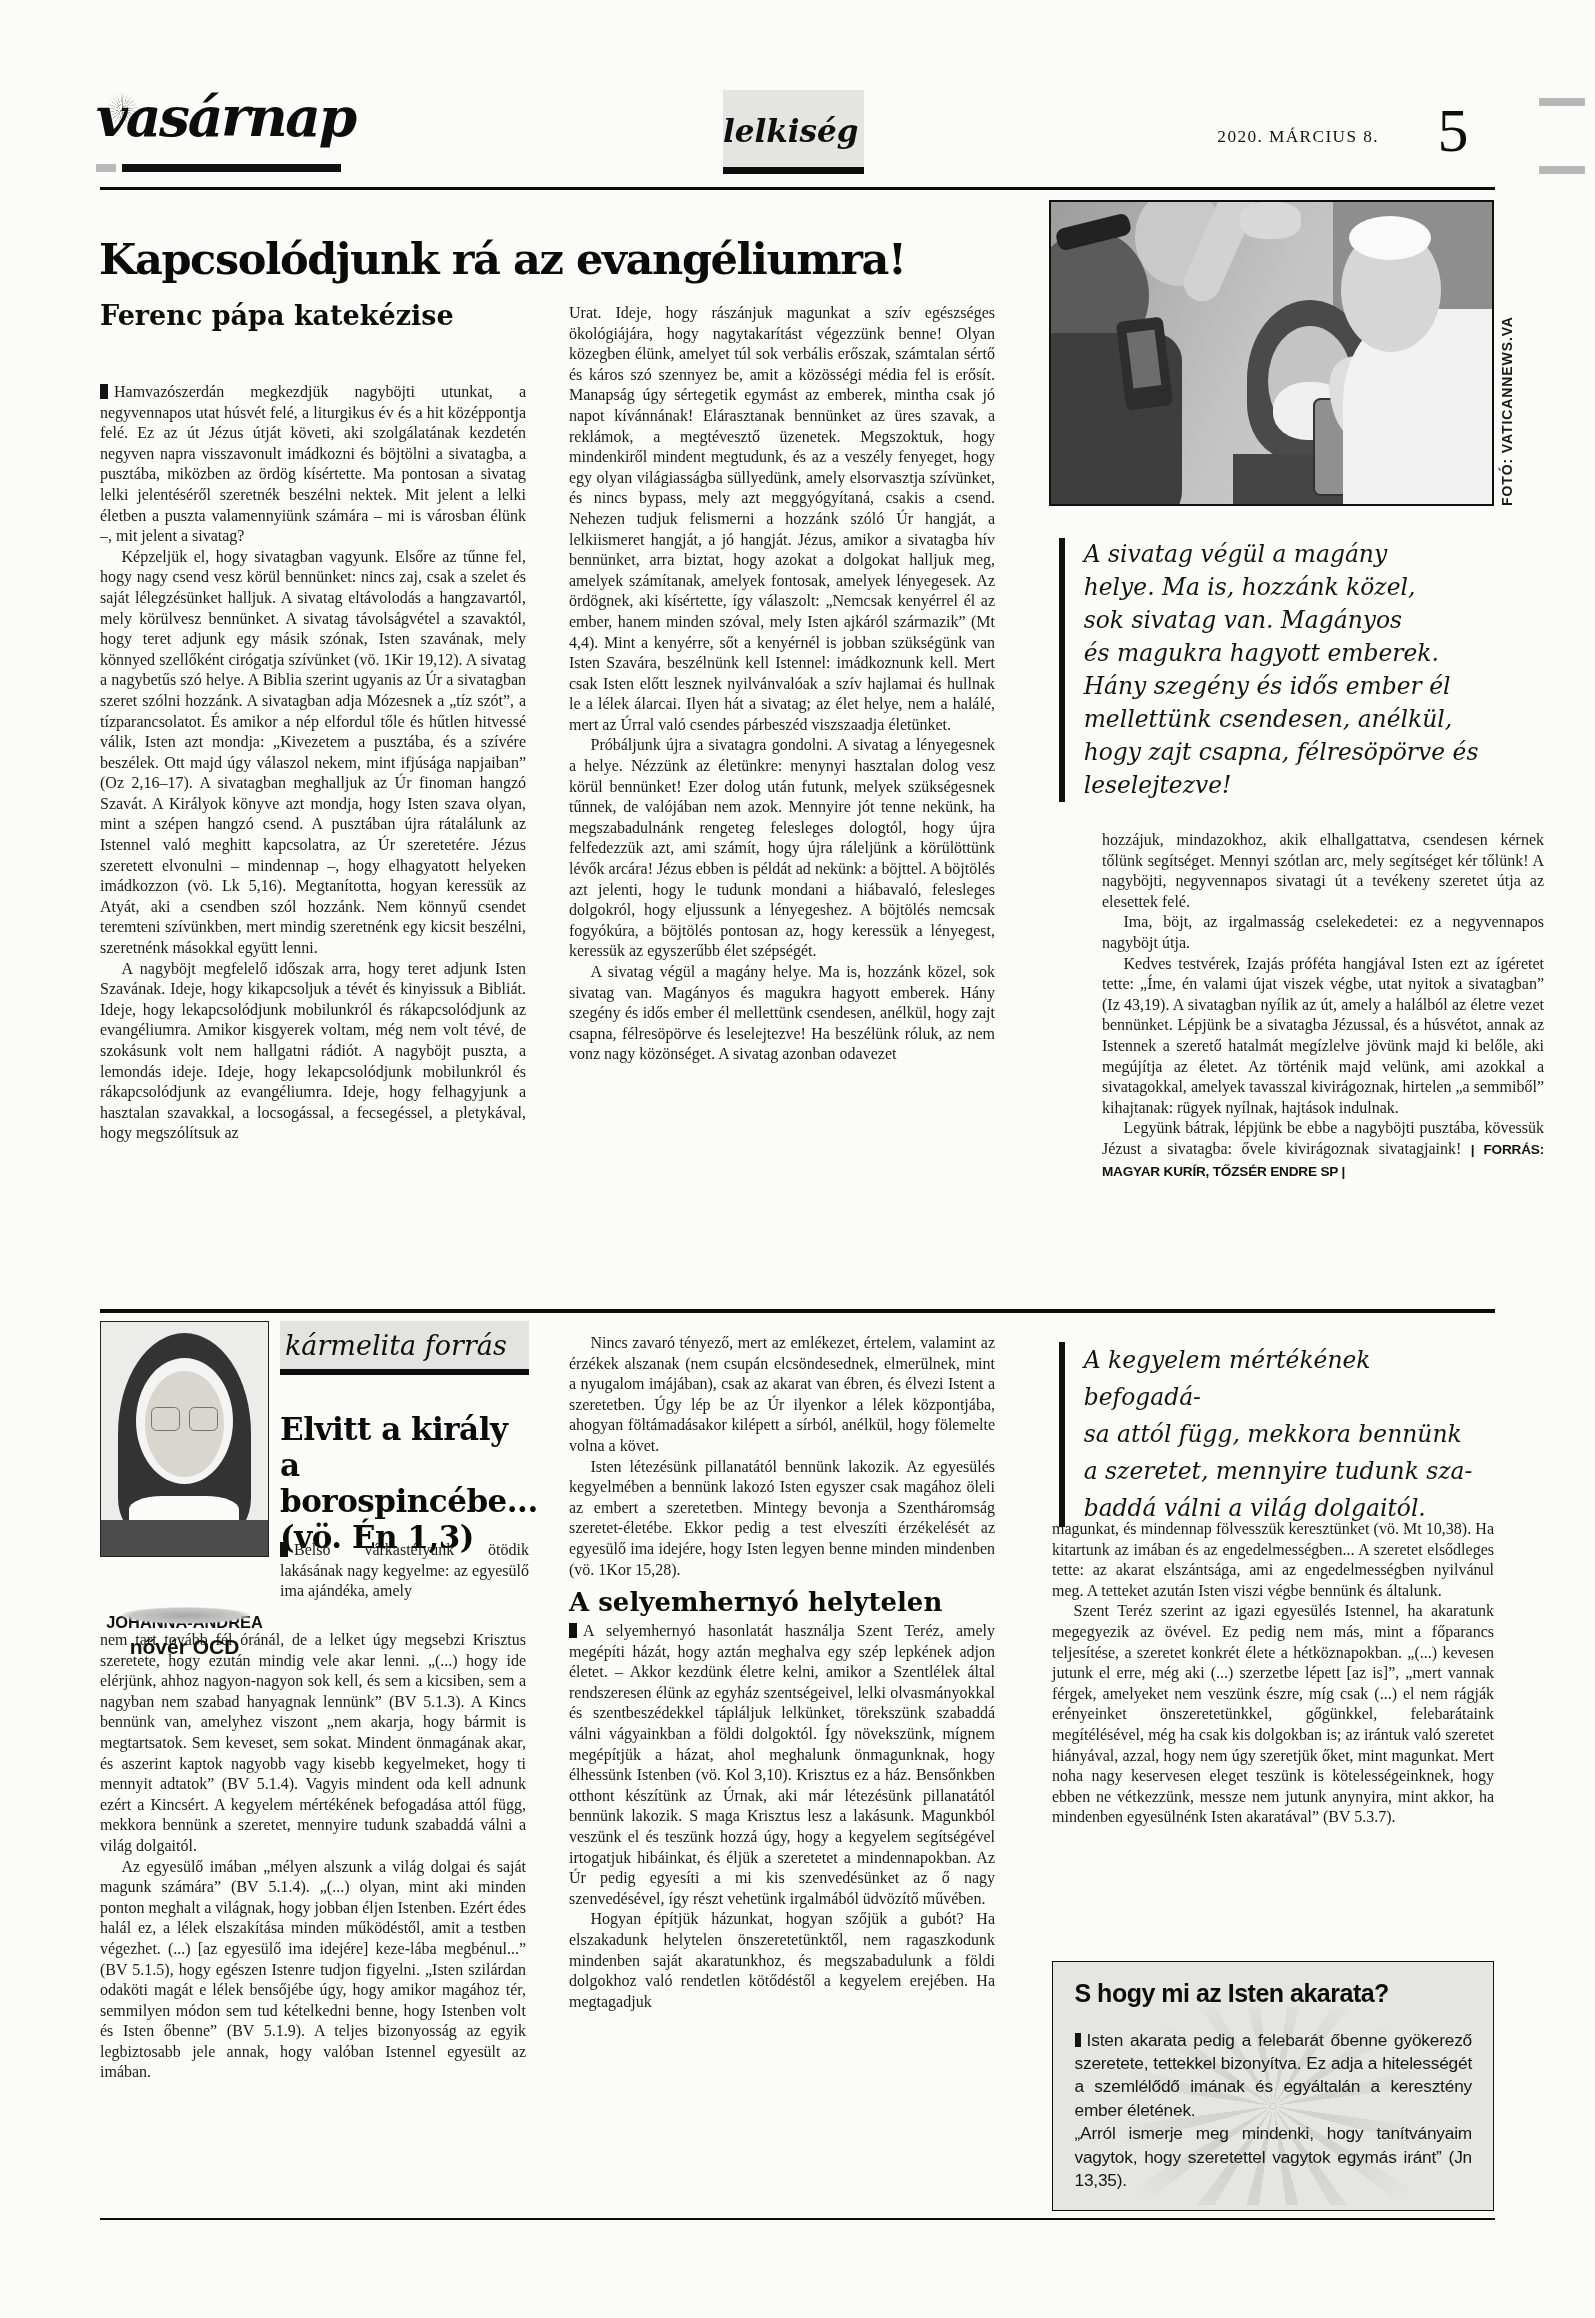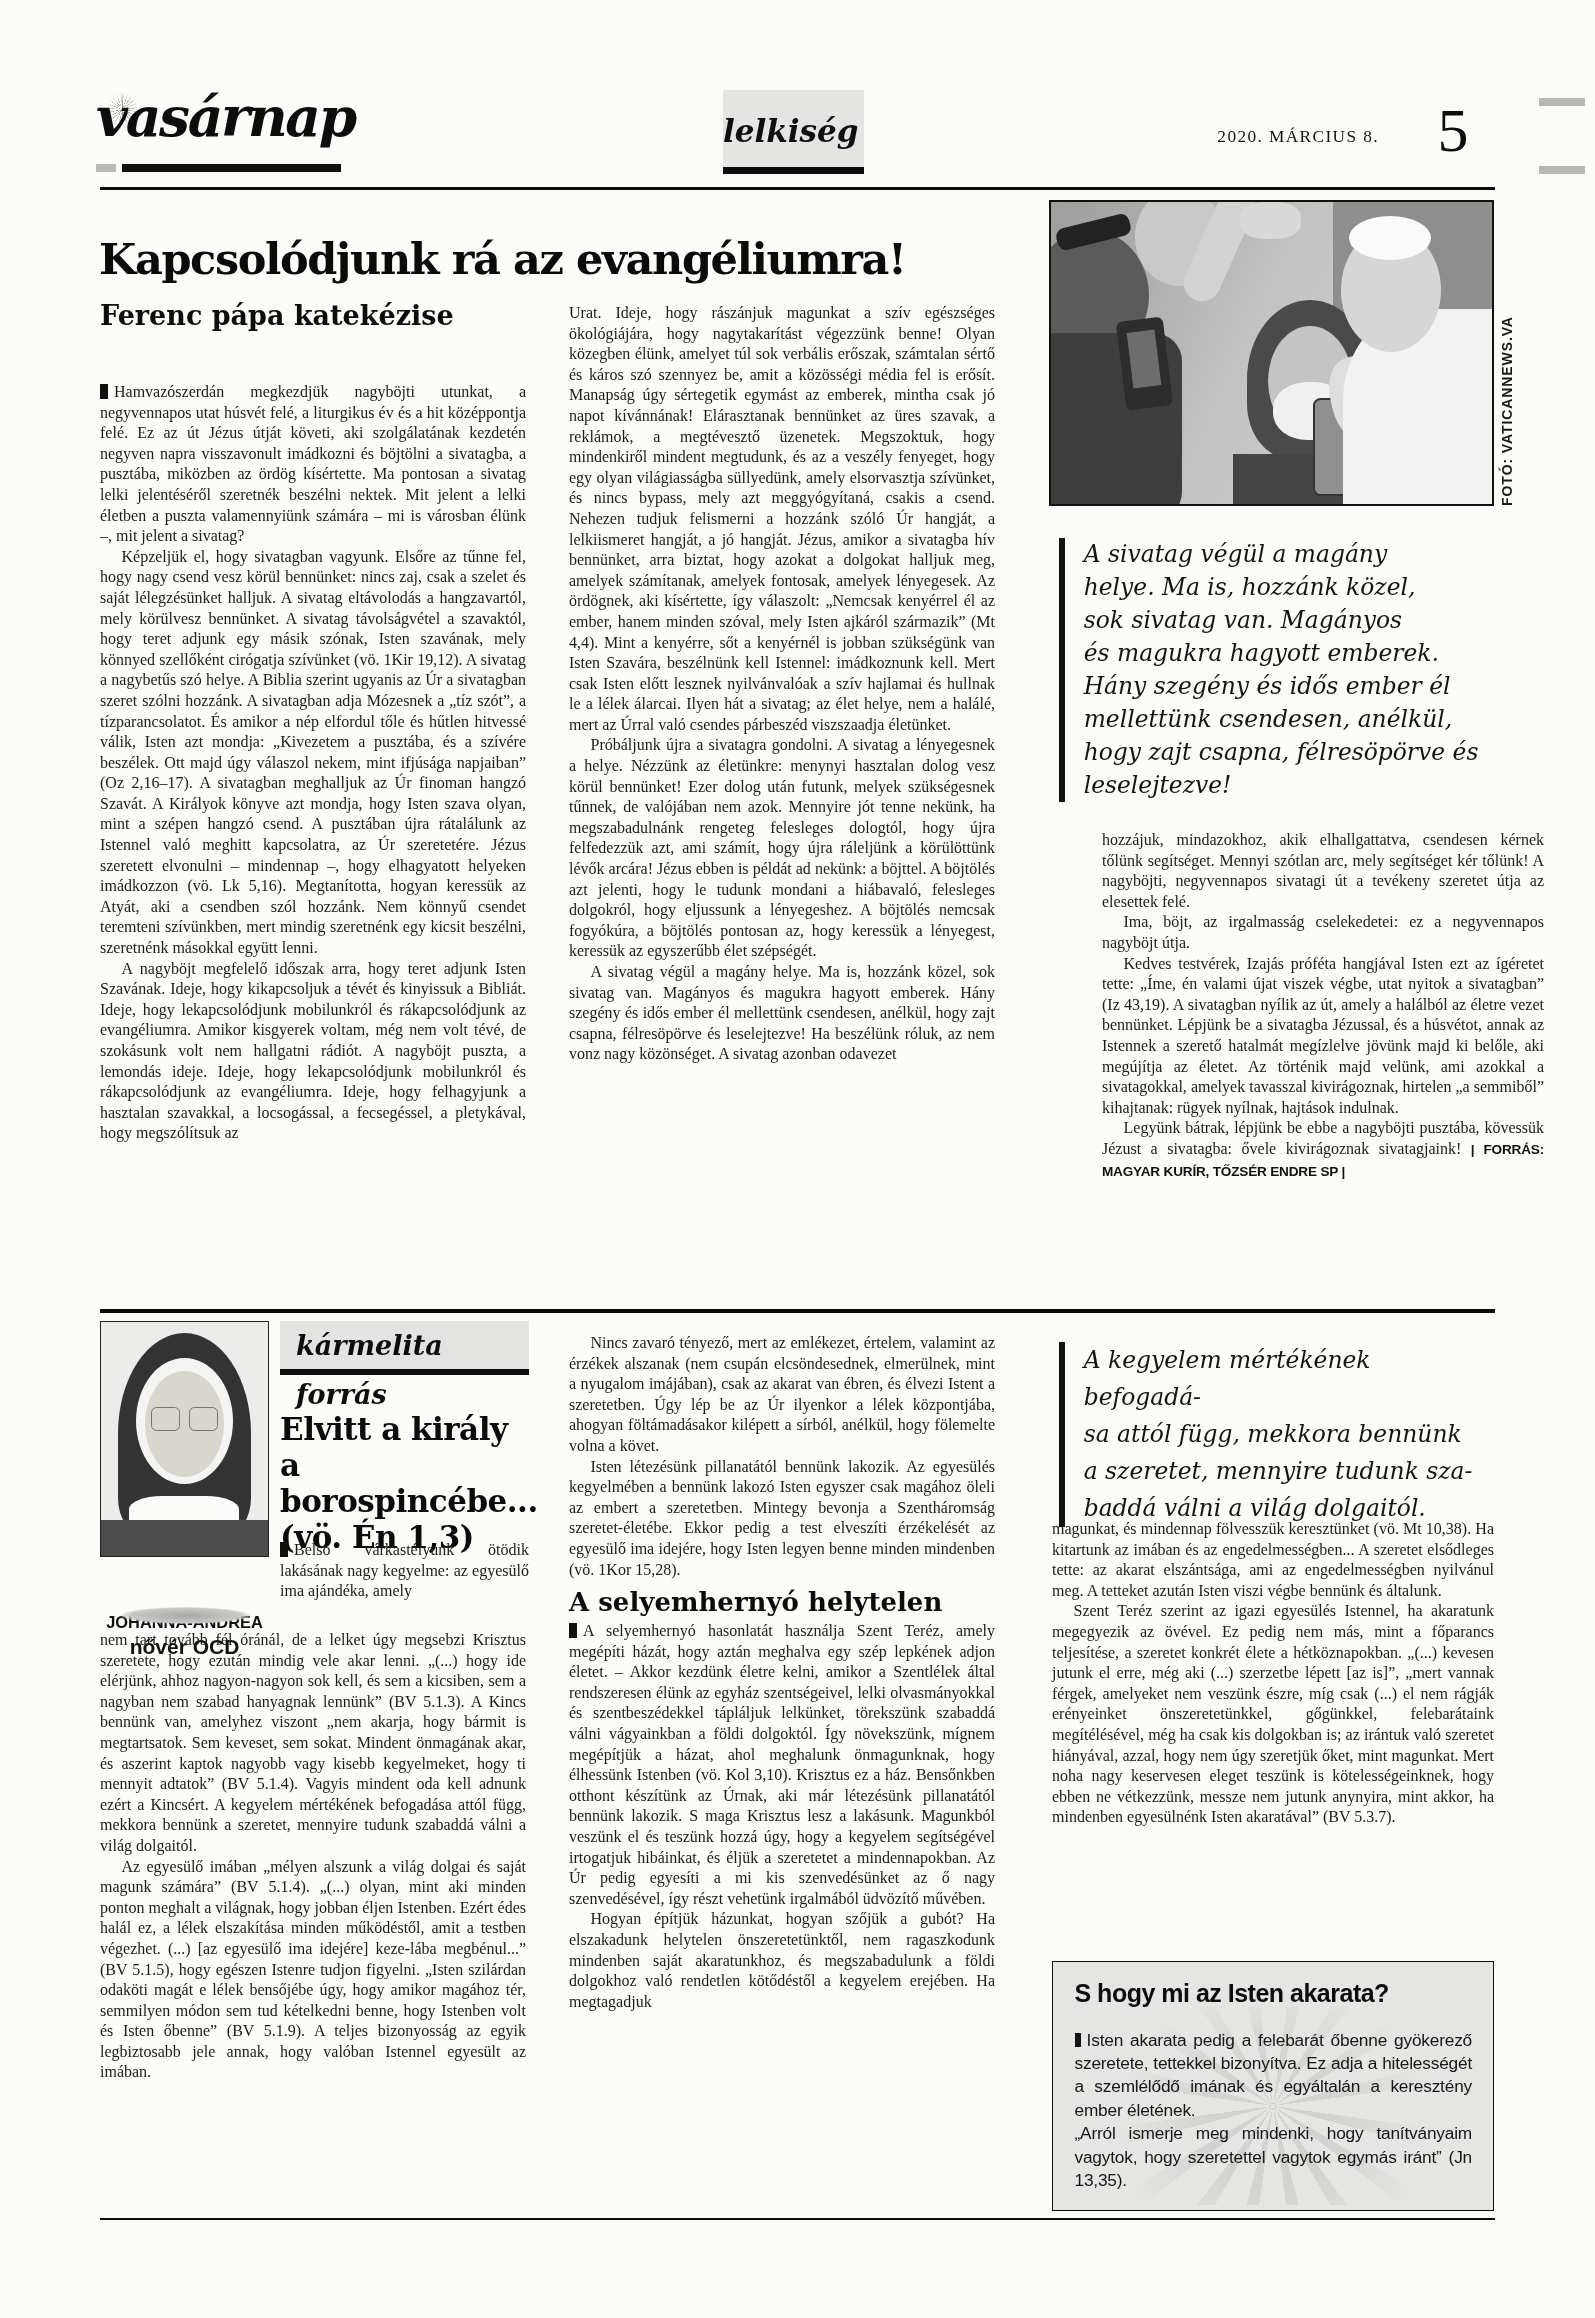--- a/index.html
+++ b/index.html
@@ -53,21 +53,21 @@
   .pullquote2 { line-height:37px; }
 
   .photo-frame { border:2.8px solid #101010; background:#c7c7c7; overflow:hidden; box-sizing:border-box; }
   .ph { position:absolute; }
   .photo-credit { font-family:"Liberation Sans", sans-serif; font-weight:bold; font-size:14px;
     letter-spacing:0.9px; color:#1a1a1a; white-space:nowrap;
     transform-origin:0 0; transform:rotate(-90deg); }
 
   
   .kicker { background:#e3e3e1; font-family:"DejaVu Serif", serif; font-style:italic;
-    font-weight:bold; font-size:27px; color:#0e0e0e; line-height:49px; padding-left:16px; }
+    font-weight:normal; font-size:27px; color:#0e0e0e; line-height:49px; padding-left:5px; }
   .kicker-bar { background:#0d0d0d; }
   .title2 { font-family:"DejaVu Serif", serif; font-weight:bold; font-size:31px;
     line-height:36px; letter-spacing:-0.5px; color:#0b0b0b; }
   .author { font-family:"Liberation Sans", sans-serif; font-weight:bold; text-align:center; color:#111;margin-top:48px; }
   .author-shadow { border-radius:50%; background:radial-gradient(ellipse, #a8a8a8 0%, #c9c9c9 60%, rgba(201,201,201,0) 75%); }
   .subhead2 { font-family:"DejaVu Serif", serif; font-weight:bold; font-size:26px;
     color:#0c0c0c; margin:12px 0 8.4px 0; }
   .nun-frame { border:1.9px solid #222; background:#ececea; overflow:hidden; box-sizing:border-box; }
 
   .graybox { background:#e5e5e3; border:1.9px solid #101010; box-sizing:border-box; overflow:hidden; }

